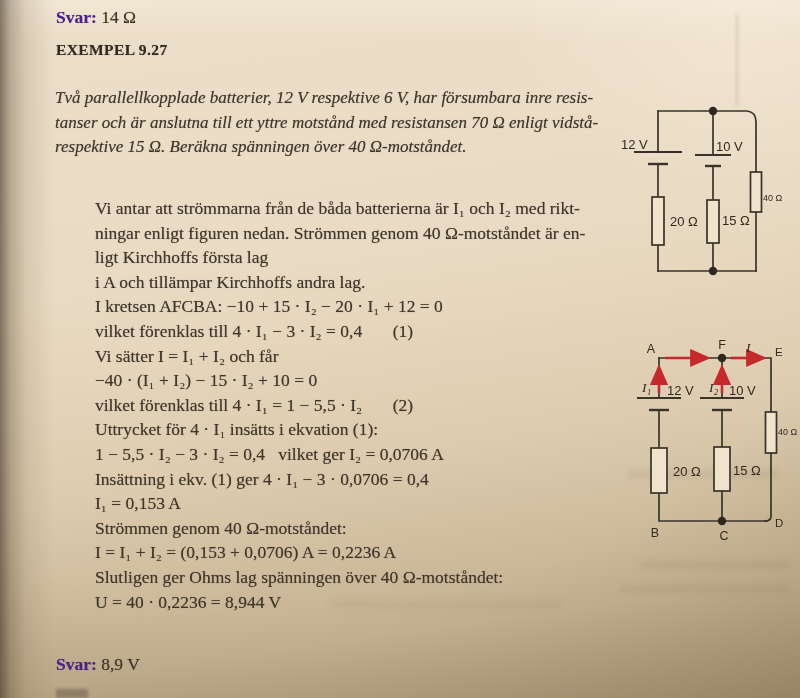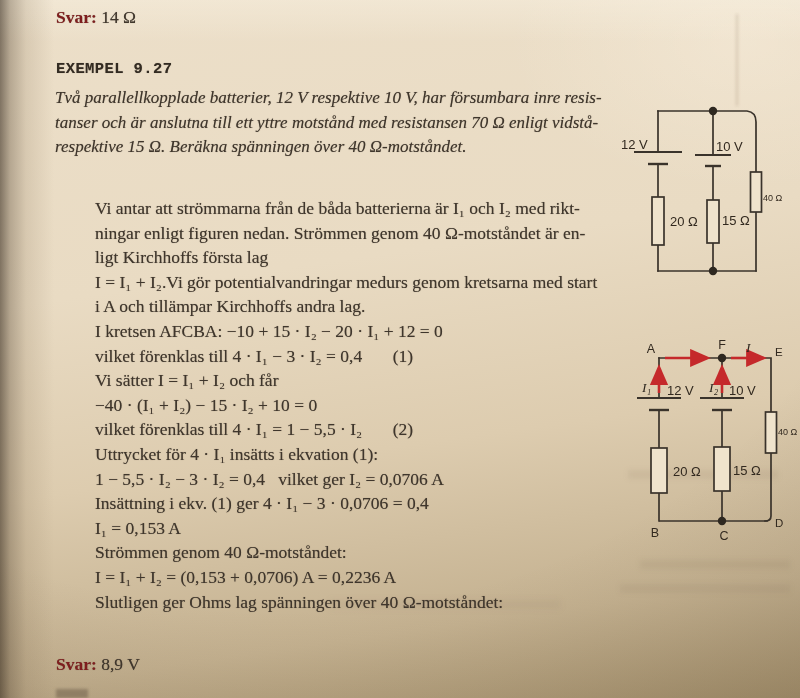--- a/index.html
+++ b/index.html
@@ -13,24 +13,24 @@
     background:
       linear-gradient(90deg, rgba(56,44,31,.60) 0, rgba(94,78,58,.38) 10px, rgba(140,120,92,.20) 26px, rgba(160,140,108,0) 54px),
       linear-gradient(180deg, rgba(255,250,238,.30) 0, rgba(255,250,238,0) 42px),
       radial-gradient(42% 30% at 93% 6%, rgba(255,246,232,.32), rgba(255,246,232,0) 70%),
       radial-gradient(140% 120% at 35% 25%, rgba(0,0,0,0) 52%, rgba(74,58,38,.16) 78%, rgba(58,44,26,.32) 100%),
       linear-gradient(172deg, #ecdfc9 0%, #e9dbc3 38%, #ddccaf 62%, #c4b190 85%, #a6926e 100%);
   }
   .artifact{position:absolute;pointer-events:none;}
   .text-col{position:absolute;color:#3f362c;text-shadow:0 0 .8px rgba(63,54,44,.55);}
   .svar{left:56px;font-size:17.5px;}
-  .svar b{color:#7f1d1d;}
+  .svar b{color:#4c1d95;}
   .heading{
-    left:56px;top:60px;
-    font-family:Liberation Mono, monospace;
+    left:56px;top:41px;
+    font-family:Liberation Serif, serif;
     font-weight:bold;font-size:15.5px;letter-spacing:.4px;color:#332b22;
   }
   .problem{left:55px;top:86px;width:560px;font-style:italic;font-size:17px;line-height:24.6px;}
   .solution{left:55px;top:196px;width:565px;font-size:17.5px;line-height:24.6px;margin-left:40px;}
   .line{white-space:pre;}
   figure{margin:0;position:absolute;}
   #fig1{left:600px;top:95px;width:200px;height:185px;}
   #fig2{left:615px;top:330px;width:185px;height:220px;}
   svg{display:block;}
   .wire{stroke:#3a332b;stroke-width:1.7;fill:none;stroke-linecap:square;}
@@ -57,43 +57,43 @@
 <div class="artifact" style="left:330px;top:600px;width:230px;height:9px;background:rgba(130,110,85,.09);filter:blur(3px);"></div>
 <div class="artifact" style="left:56px;top:689px;width:32px;height:9px;background:rgba(80,66,50,.38);filter:blur(1.8px);"></div>
 
 <div class="text-col svar" style="top:7px">
   <b>Svar:</b><span> 14 Ω</span>
 </div>
 
 <div class="text-col heading">EXEMPEL 9.27</div>
 
 <div class="text-col problem">
-    <div class="line">Två parallellkopplade batterier, 12 V respektive 10 V, har försumbara inre resis-</div>
+    <div class="line">Två parallellkopplade batterier, 12 V respektive 6 V, har försumbara inre resis-</div>
     <div class="line">tanser och är anslutna till ett yttre motstånd med resistansen 70 Ω enligt vidstå-</div>
     <div class="line">respektive 15 Ω. Beräkna spänningen över 40 Ω-motståndet.</div>
   </div>
 
 <div class="text-col solution">
     <div class="line">Vi antar att strömmarna från de båda batterierna är I₁ och I₂ med rikt-</div>
     <div class="line">ningar enligt figuren nedan. Strömmen genom 40 Ω-motståndet är en-</div>
     <div class="line">ligt Kirchhoffs första lag</div>
-    <div class="line">I = I₁ + I₂.Vi gör potentialvandringar medurs genom kretsarna med start</div>
     <div class="line">i A och tillämpar Kirchhoffs andra lag.</div>
     <div class="line">I kretsen AFCBA: −10 + 15 · I₂ − 20 · I₁ + 12 = 0</div>
     <div class="line">vilket förenklas till 4 · I₁ − 3 · I₂ = 0,4   (1)</div>
     <div class="line">Vi sätter I = I₁ + I₂ och får</div>
     <div class="line">−40 · (I₁ + I₂) − 15 · I₂ + 10 = 0</div>
     <div class="line">vilket förenklas till 4 · I₁ = 1 − 5,5 · I₂   (2)</div>
     <div class="line">Uttrycket för 4 · I₁ insätts i ekvation (1):</div>
     <div class="line">1 − 5,5 · I₂ − 3 · I₂ = 0,4  vilket ger I₂ = 0,0706 A</div>
     <div class="line">Insättning i ekv. (1) ger 4 · I₁ − 3 · 0,0706 = 0,4</div>
     <div class="line">I₁ = 0,153 A</div>
     <div class="line">Strömmen genom 40 Ω-motståndet:</div>
     <div class="line">I = I₁ + I₂ = (0,153 + 0,0706) A = 0,2236 A</div>
     <div class="line">Slutligen ger Ohms lag spänningen över 40 Ω-motståndet:</div>
+    <div class="line">U = 40 · 0,2236 = 8,944 V</div>
   </div>
 
 <div class="text-col svar" style="top:654px">
   <b>Svar:</b><span> 8,9 V</span>
 </div>
 
 <figure id="fig1">
   <svg width="200" height="185" viewBox="0 0 200 185">
     <path class="wire" d="M58,16 H147 Q156,17 156,27 V77"></path>
     <path class="wire" d="M58,16 V57 M58,69 V102 M58,150 V176"></path>

